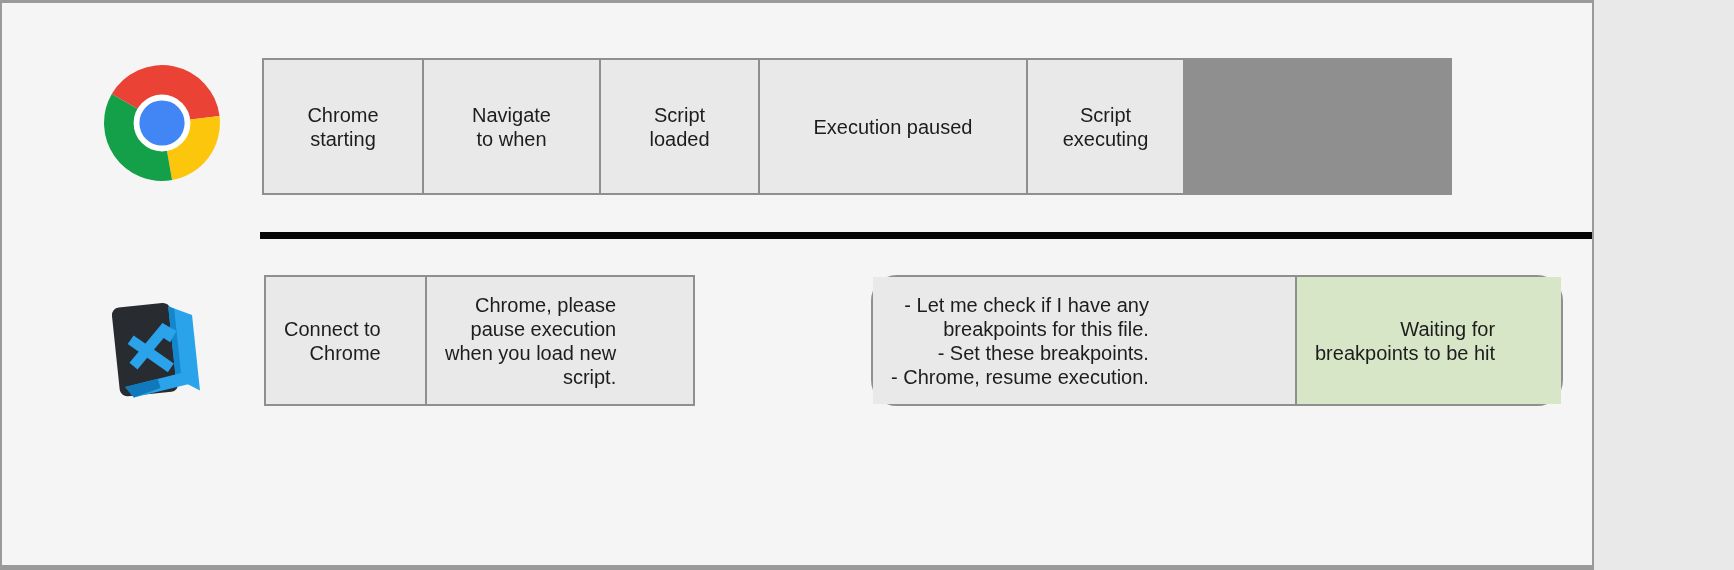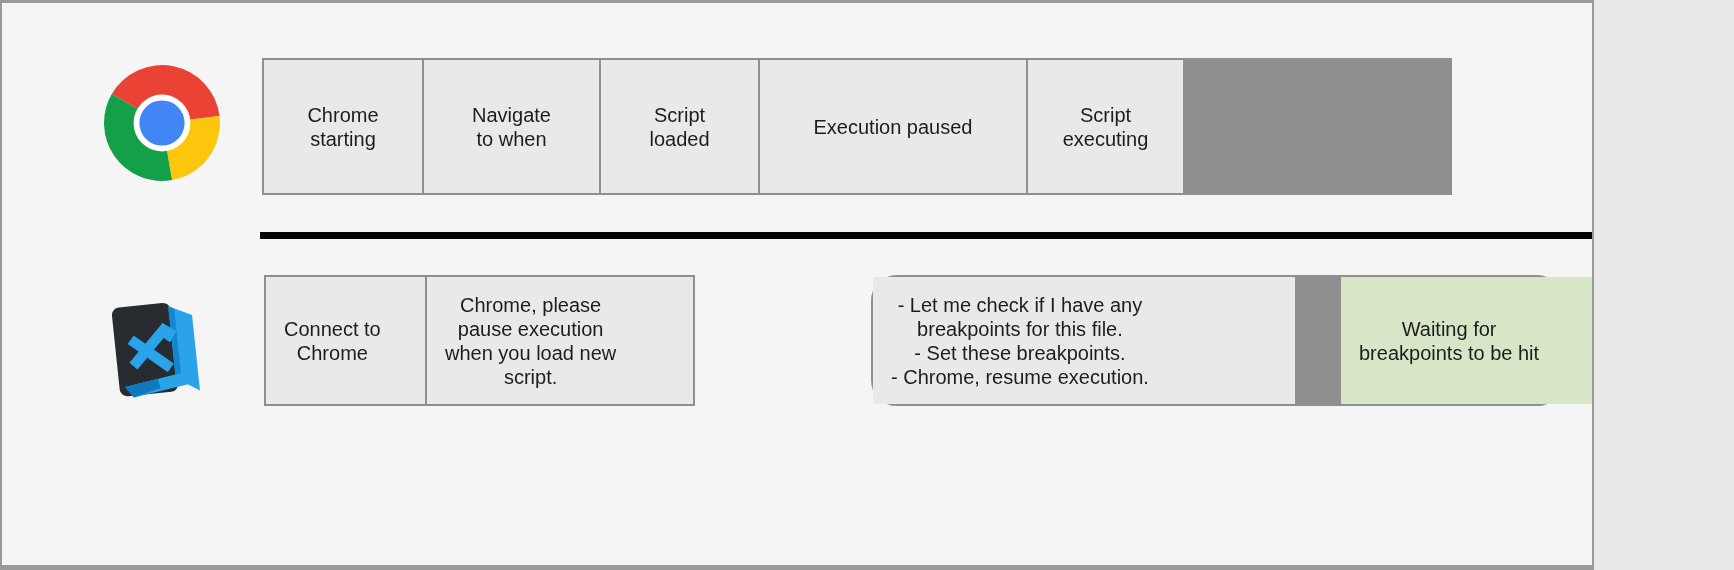--- a/index.html
+++ b/index.html
@@ -19,22 +19,22 @@
   }
   .row-chrome  { left:260px; top:55px;  width:1190px; height:137px; }
   .row-vs-a    { left:262px; top:272px; width:431px;  height:131px; }
   .row-vs-b    { left:869px; top:272px; width:692px;  height:131px;border-radius:26px; }
 
   .cell {
     background:#e9e9e9; display:flex; align-items:center; justify-content:center;
     text-align:center; font-size:20px; line-height:1.2; white-space:pre-line;
     box-sizing:border-box; flex:0 0 auto;
   }
-  .cell.left { justify-content:flex-start; text-align:center; padding:0 14px 0 18px; }
-  .cell.green { background:#d7e6c6;margin-left:44px; }
+  .cell.left { justify-content:flex-start; text-align:right; padding:0 14px 0 18px; }
+  .cell.green { background:#d7e6c6; }
 
   .w158{width:158px}.w265{width:265px}.w175{width:175px}.w157{width:157px}
   .w266{width:266px}.w155{width:155px}.w159{width:159px}.w422{width:422px}
   .w264{width:264px}
 
   
   .arrow-shaft { position:absolute; left:258px; top:229px; width:1372px; height:7px; background:#050505; }
   .arrow-head  { position:absolute; left:1630px; top:218px; width:0; height:0;
                  border-left:38px solid #050505; border-top:14px solid transparent; border-bottom:15px solid transparent; }
   .time-label  { position:absolute; left:1568px; top:256px; width:100px; text-align:center;

